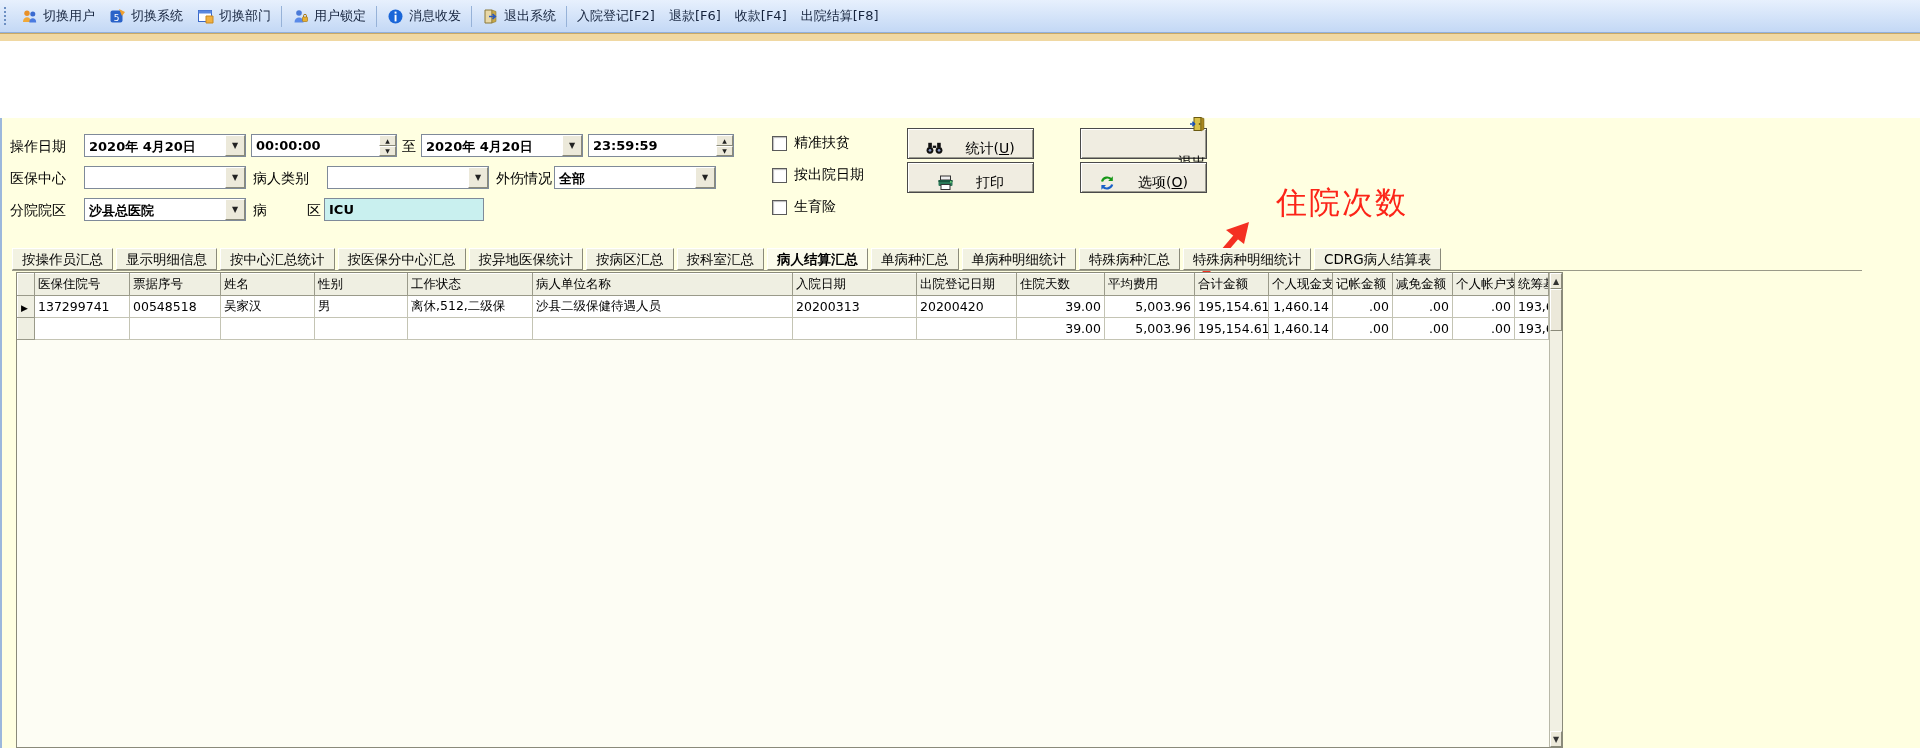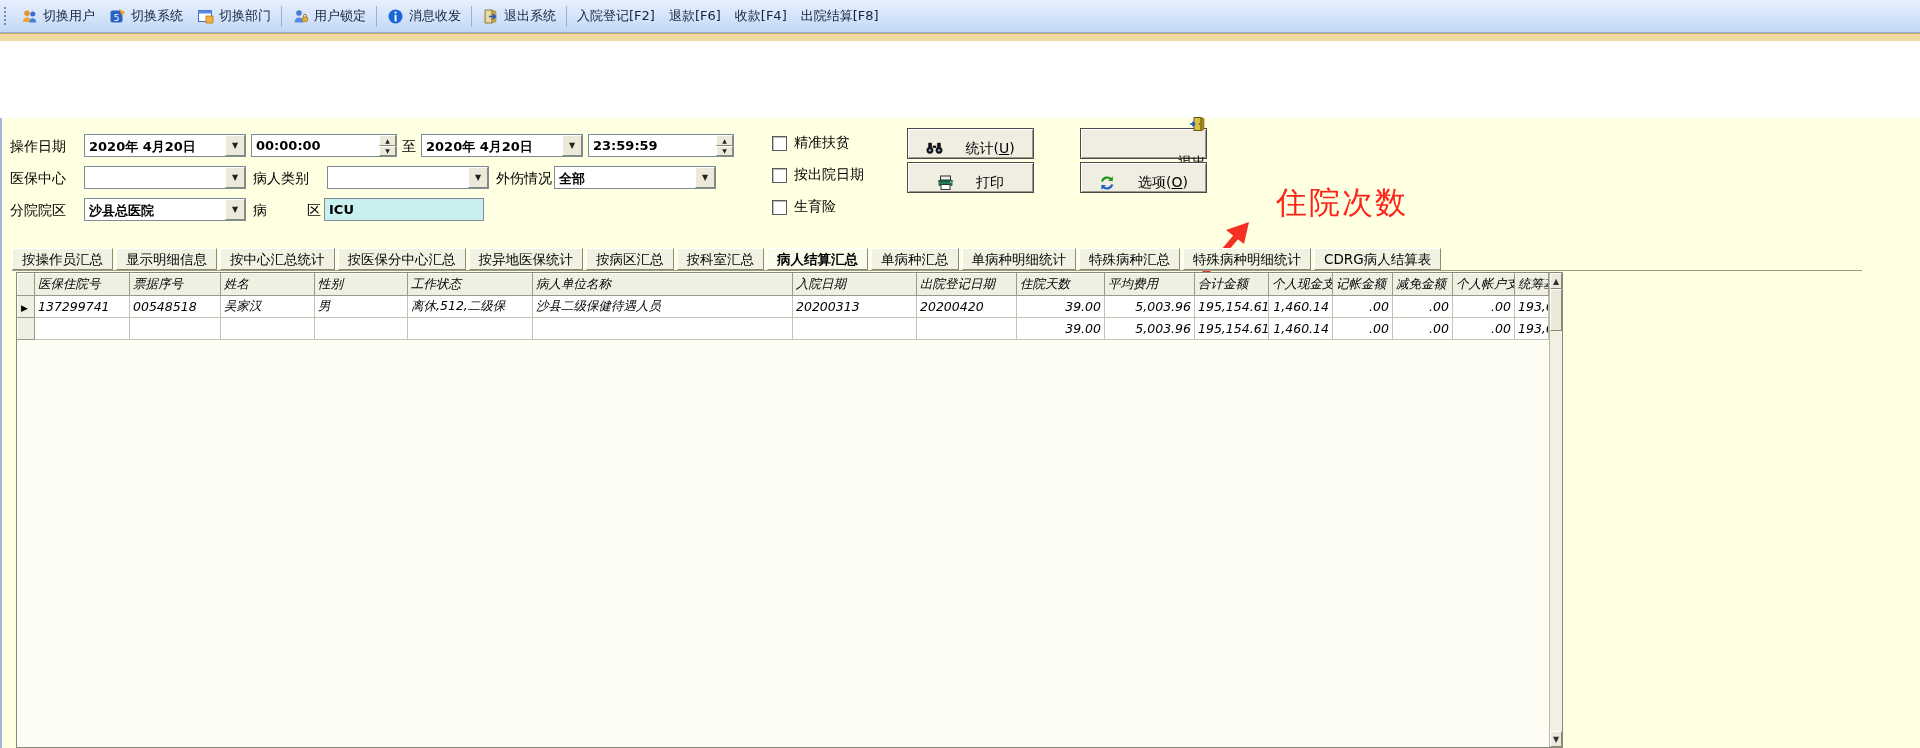--- a/index.html
+++ b/index.html
@@ -47,21 +47,21 @@
   .annotation{position:absolute;left:1274px;top:64px;font-size:31px;color:var(--accent-red,#fc2418);letter-spacing:2px;white-space:nowrap;}
   .arrow-layer{position:absolute;left:0;top:0;width:1920px;height:630px;pointer-events:none;}
 
   
   .report-tabs{position:absolute;left:10px;top:130px;height:23px;width:1850px;display:flex;gap:3px;border-bottom:1px solid #9a9a88;font-size:13.5px;box-sizing:border-box;}
   .rtab{padding:2px 9px 0;background:#f2f2e2;border:1px solid;border-color:#fff #8a8a7a #8a8a7a #fff;white-space:nowrap;color:#000;}
   .rtab.active{background:#fbfbec;font-weight:bold;}
 
   
   .grid-wrap{position:absolute;left:14px;top:154px;width:1547px;height:476px;background:#fdfdf4;border:1px solid #8a8a7a;box-sizing:border-box;display:flex;align-items:flex-start;}
-  table.grid{width:1531px;border-collapse:collapse;table-layout:fixed;font-size:12.5px;color:#000;font-style:italic;}
+  table.grid{width:1531px;border-collapse:collapse;table-layout:fixed;font-size:12.5px;color:#000;}
   table.grid th{background:var(--grid-header-bg,#efefe2);border:1px solid;border-color:#fff #9a9a8a #9a9a8a #fff;height:21px;font-weight:normal;text-align:left;padding:0 3px;overflow:hidden;white-space:nowrap;}
   table.grid td{border:1px solid #c4c4b4;height:21px;background:#fff;padding:0 3px;overflow:hidden;white-space:nowrap;}
   table.grid .sel{background:var(--grid-header-bg,#efefe2);border:1px solid;border-color:#fff #9a9a8a #9a9a8a #fff;}
   .num{text-align:right;}
   .marker{font-size:9px;color:#000;}
   .vscroll{width:16px;height:474px;margin-left:auto;background:#f1f0e3;border-left:1px solid #b8b8a8;display:flex;flex-direction:column;box-sizing:border-box;}
   .scroll-btn{height:16px;background:#ece9da;border:1px solid;border-color:#fff #8a8a7a #8a8a7a #fff;font-size:8px;display:flex;align-items:center;justify-content:center;color:#333;box-sizing:border-box;}
   .scroll-thumb{height:42px;background:#ece9da;border:1px solid;border-color:#fff #8a8a7a #8a8a7a #fff;box-sizing:border-box;}
   .scroll-space{flex:1;}
 </style>

